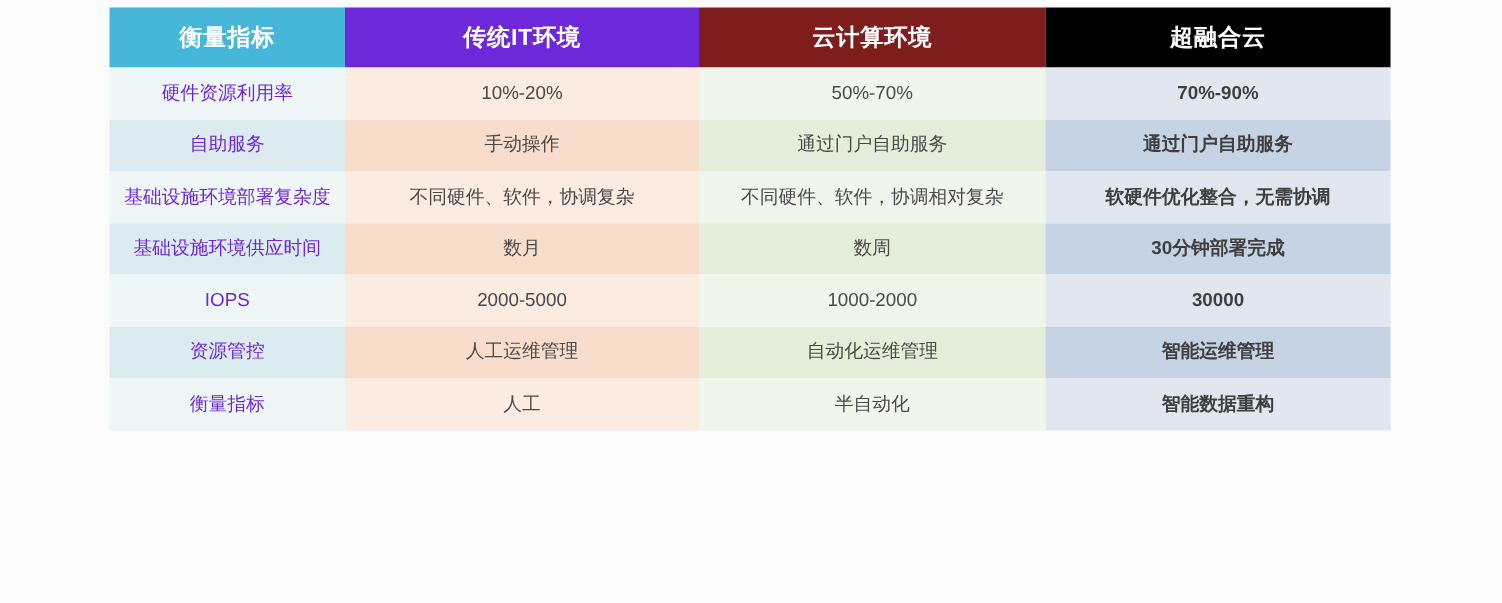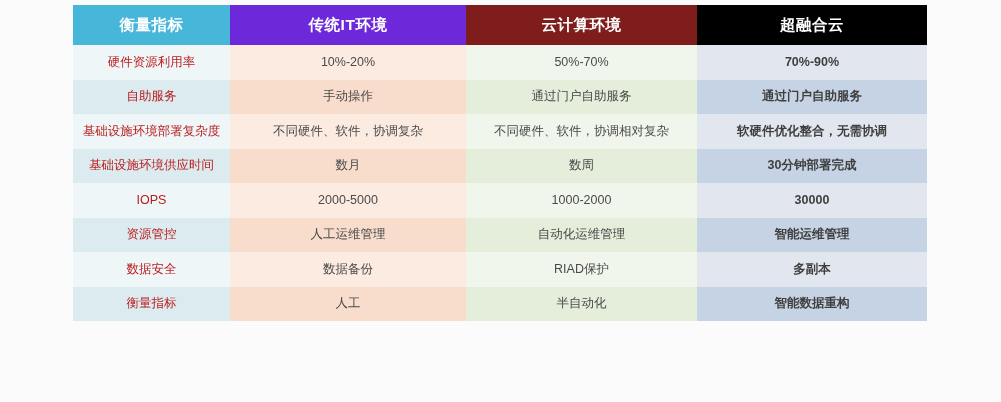--- a/index.html
+++ b/index.html
@@ -45,21 +45,21 @@
   tbody td {
     height: 34.5px;
     padding: 0 4px;
     text-align: center;
     vertical-align: middle;
     font-size: 12.5px;
     color: #4a4a4a;
     border: 0;
     white-space: nowrap;
   }
-  tbody td.col-metric { color: #b91c1c; }
+  tbody td.col-metric { color: #6d28d9; }
   tbody td.col-hci { font-weight: bold; color: #3f3f3f; }
 
   
   tbody tr:nth-child(odd)  td.col-metric { background: #eef6f8; }
   tbody tr:nth-child(even) td.col-metric { background: #dcebf0; }
   tbody tr:nth-child(odd)  td.col-legacy { background: #fcebe1; }
   tbody tr:nth-child(even) td.col-legacy { background: #f8ddcd; }
   tbody tr:nth-child(odd)  td.col-cloud  { background: #f0f6ec; }
   tbody tr:nth-child(even) td.col-cloud  { background: #e4eeda; }
   tbody tr:nth-child(odd)  td.col-hci    { background: #e2e7ef; }
@@ -114,25 +114,19 @@
         <td class="col-cloud">1000-2000</td>
         <td class="col-hci">30000</td>
       </tr>
       <tr>
         <td class="col-metric">资源管控</td>
         <td class="col-legacy">人工运维管理</td>
         <td class="col-cloud">自动化运维管理</td>
         <td class="col-hci">智能运维管理</td>
       </tr>
       <tr>
-        <td class="col-metric">数据安全</td>
-        <td class="col-legacy">数据备份</td>
-        <td class="col-cloud">RIAD保护</td>
-        <td class="col-hci">多副本</td>
-      </tr>
-      <tr>
         <td class="col-metric">衡量指标</td>
         <td class="col-legacy">人工</td>
         <td class="col-cloud">半自动化</td>
         <td class="col-hci">智能数据重构</td>
       </tr>
     </tbody>
 </table>
 
 </body></html>

